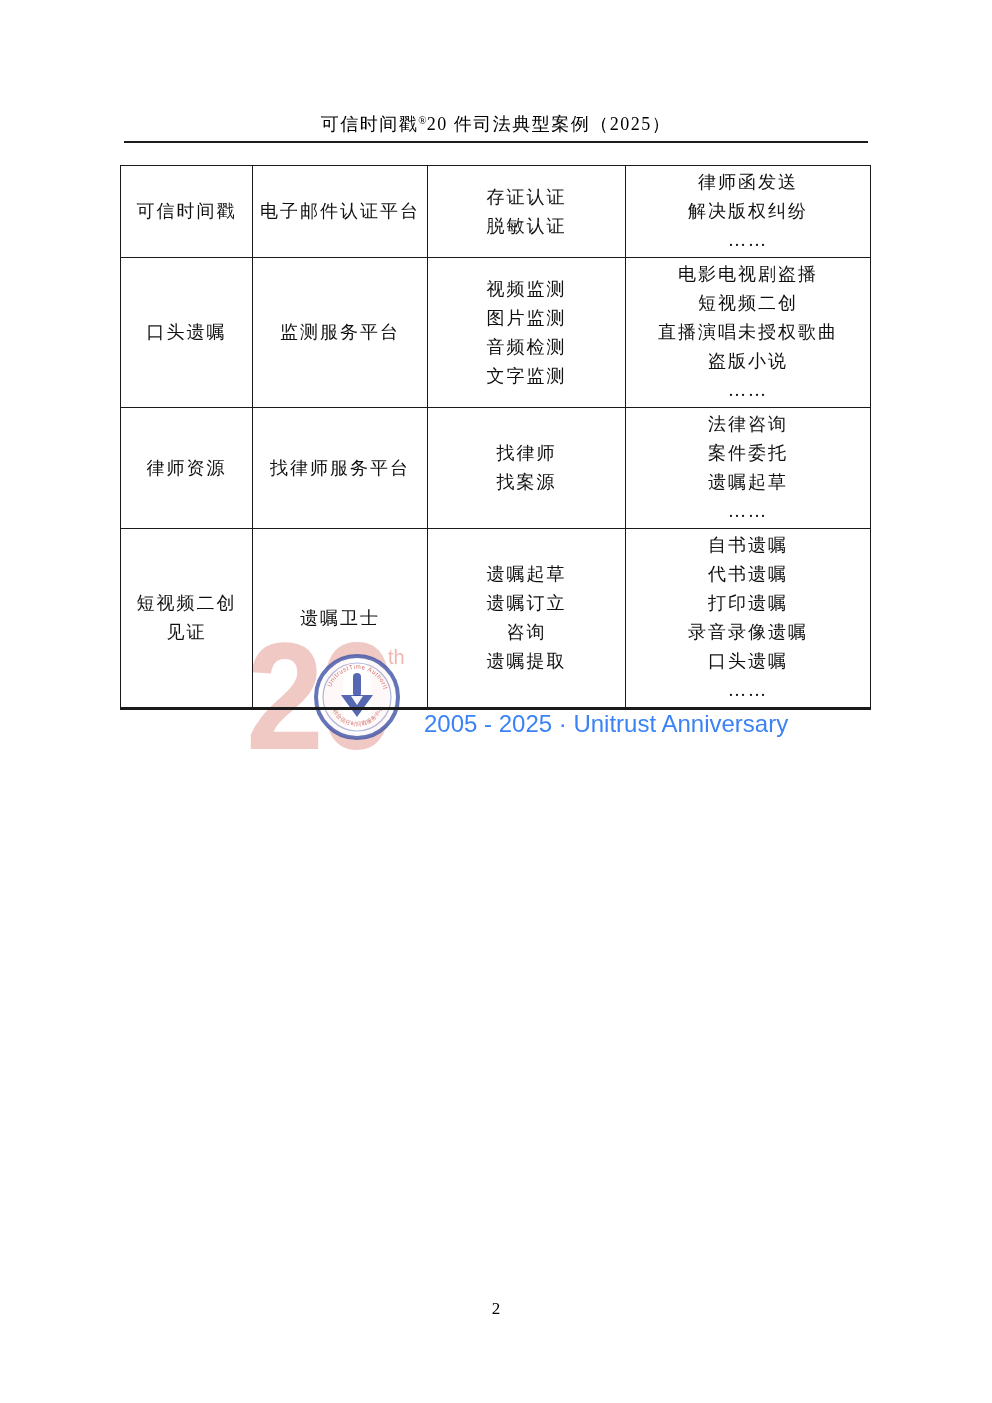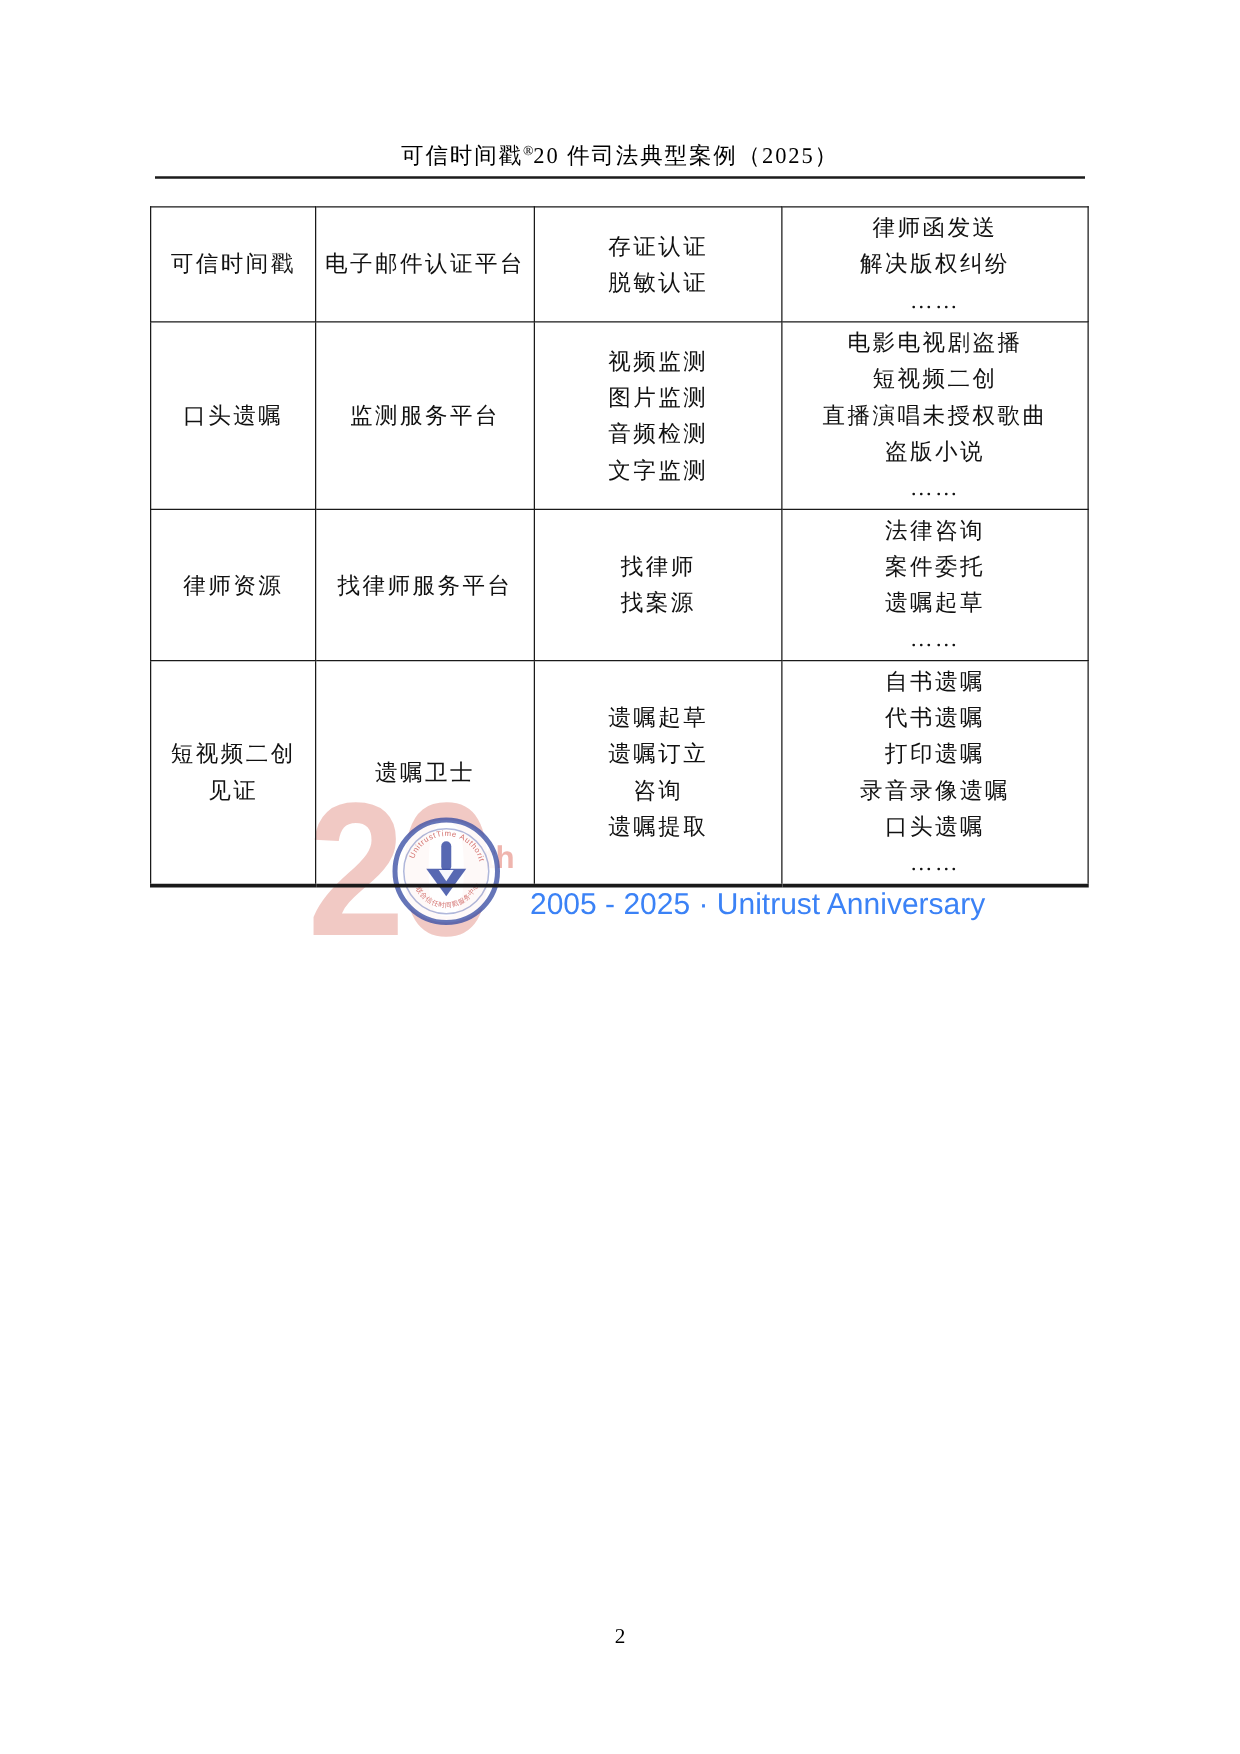--- a/index.html
+++ b/index.html
@@ -11,22 +11,22 @@
   .header-title{position:absolute;top:112px;left:0;width:992px;text-align:center;
        font-size:18px;letter-spacing:1.5px;color:#000;}
   .header-title sup{font-size:11px;letter-spacing:0;vertical-align:6px;}
   .header-rule{position:absolute;top:141px;left:124px;width:744px;height:2px;background:#1c1c1c;}
 
   
   .watermark{position:absolute;inset:0;z-index:1;pointer-events:none;}
   .wm-num{position:absolute;left:246px;top:620px;font-family:"Liberation Sans","DejaVu Sans",sans-serif;
        font-weight:bold;font-size:152px;line-height:1;letter-spacing:-6px;
        color:rgba(213,86,71,0.32);transform:scaleX(0.92);transform-origin:left top;}
-  .wm-th{position:absolute;left:388px;top:672px;font-family:"Liberation Sans","DejaVu Sans",sans-serif;
-       font-size:25px;font-weight:bold;color:rgba(226,120,108,0.55);}
+  .wm-th{position:absolute;left:388px;top:646px;font-family:"Liberation Sans","DejaVu Sans",sans-serif;
+       font-size:20px;font-weight:normal;color:rgba(226,120,108,0.55);}
   .wm-seal{position:absolute;left:312px;top:652px;width:90px;height:90px;}
   .wm-cn{position:absolute;left:425px;top:661px;font-family:"Liberation Sans","DejaVu Sans",sans-serif;
        font-weight:bold;font-size:44px;line-height:1;letter-spacing:-3px;color:#d7d7d7;white-space:nowrap;}
   .wm-en{position:absolute;left:424px;top:711px;font-family:"Liberation Sans","DejaVu Sans",sans-serif;
        font-size:24px;line-height:1.1;color:#3b82f6;white-space:nowrap;}
 
   
   table.doc-table{position:absolute;top:165px;left:120px;width:750px;z-index:2;
        border-collapse:collapse;table-layout:fixed;background:transparent;}
   table.doc-table td{border:1px solid #1a1a1a;text-align:center;vertical-align:middle;

